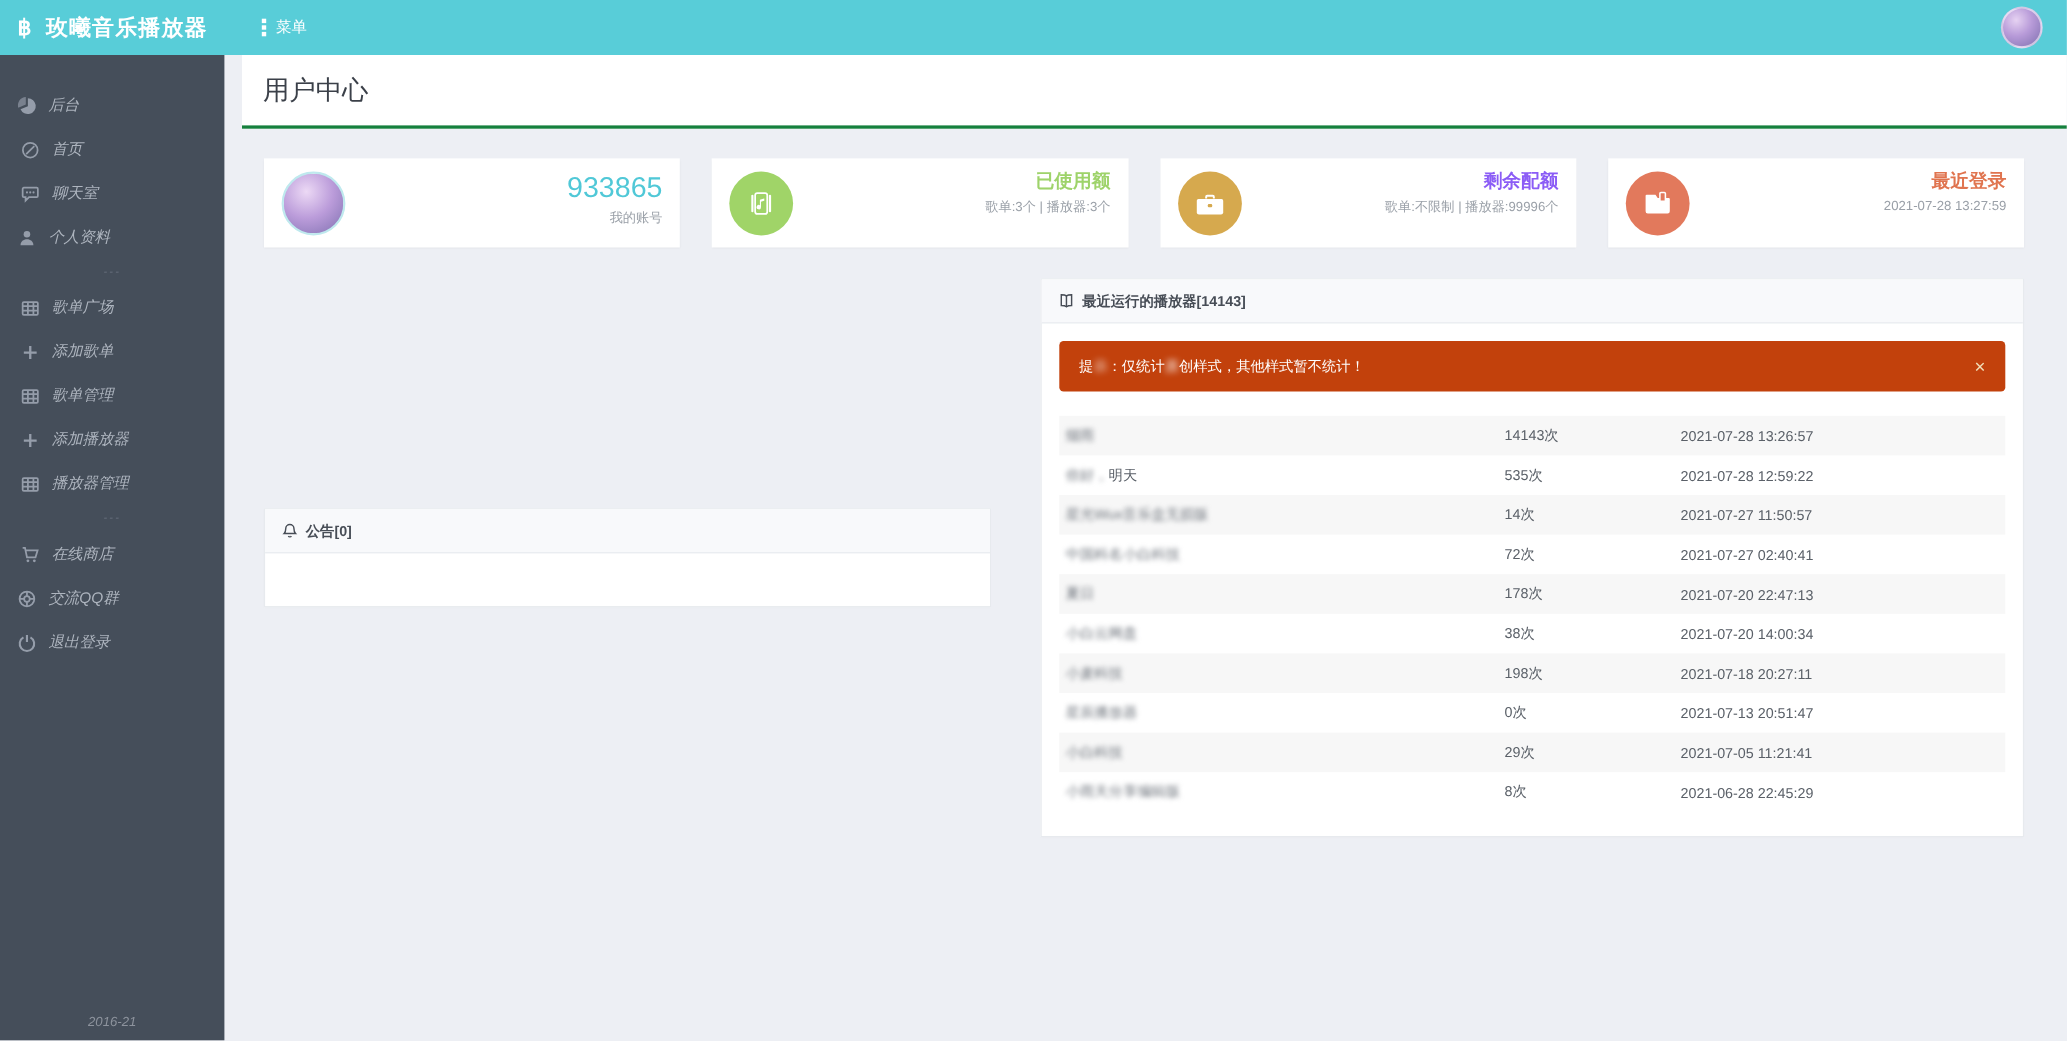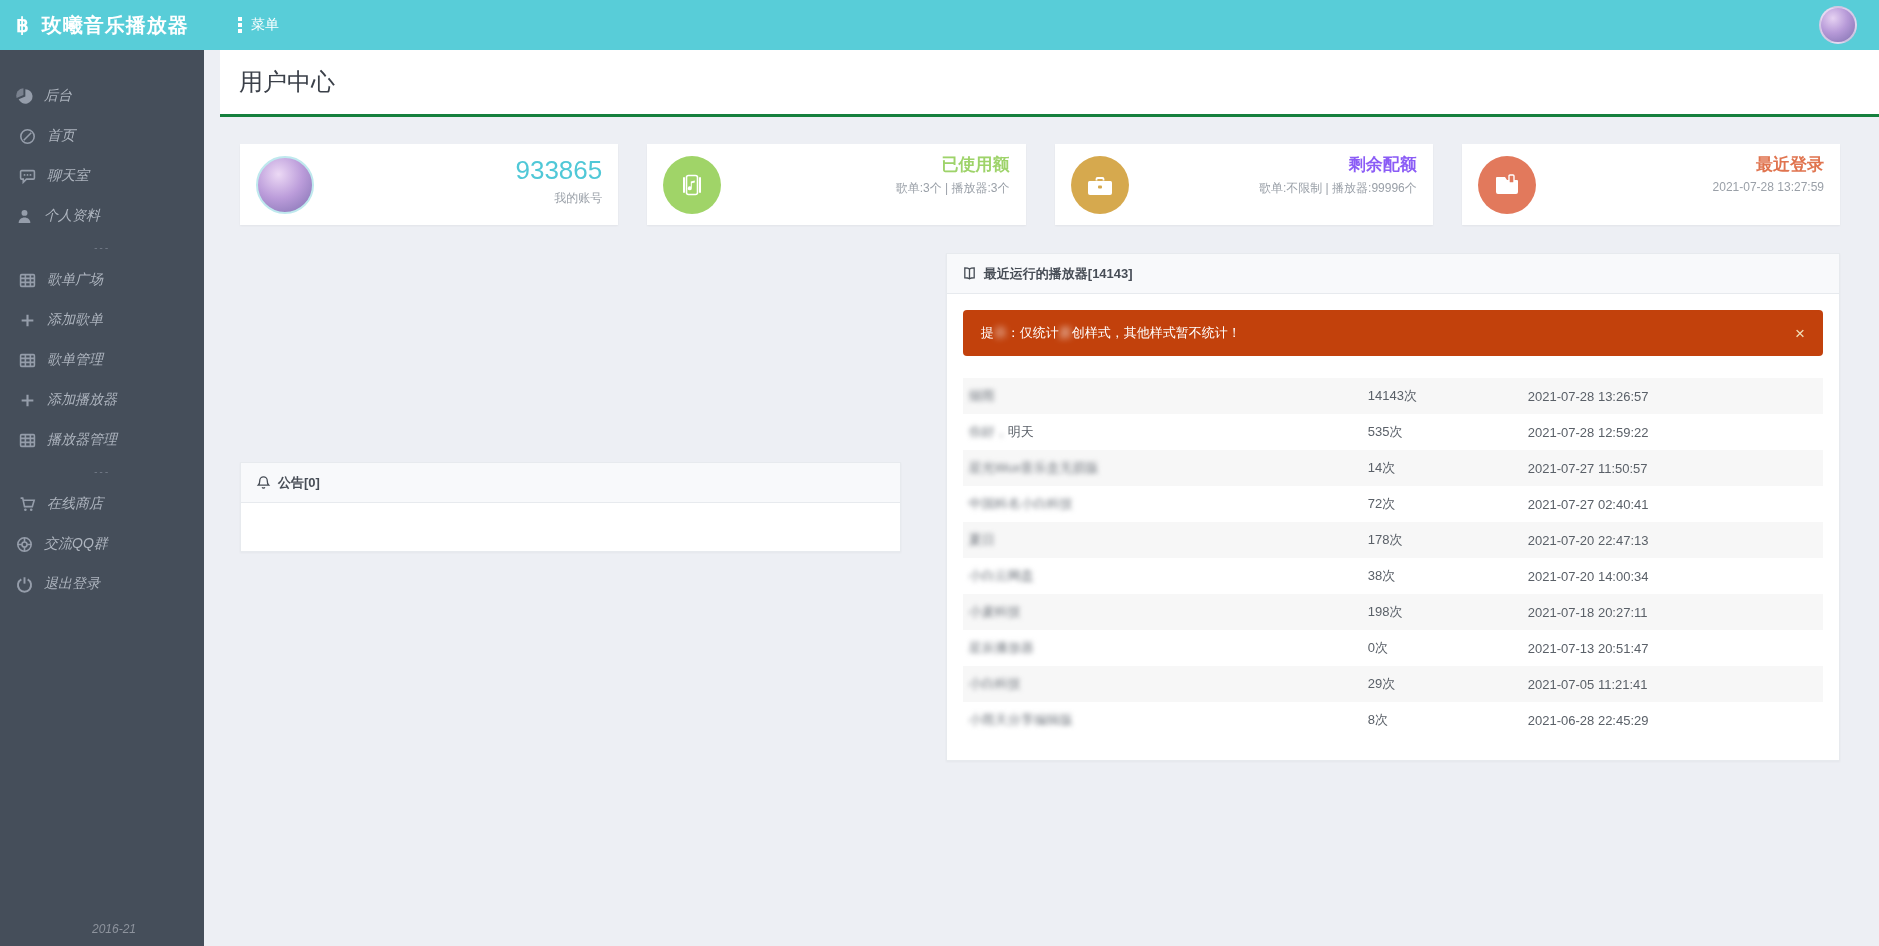--- a/index.html
+++ b/index.html
@@ -32,21 +32,21 @@
              background:#454e5a; color:#aeb5bf;font-style:italic; }
   .side-list { padding-top:26px; }
   .side-item { height:40px; display:flex; align-items:center; gap:11px;
                padding-left:16px; font-size:14px; cursor:pointer; }
   .side-item.indent { padding-left:19px; }
   .side-item svg { width:17px; height:17px; flex:0 0 17px; stroke:#959daa; fill:none;
                    stroke-width:1.5; }
   .side-item svg .fill { fill:#959daa; stroke:none; }
   .side-divider { text-align:center; color:#6e7683; font-size:10px; letter-spacing:2px;
                   line-height:24px; user-select:none; }
-  .side-footer { position:absolute; bottom:10px; left:12px; width:100%; text-align:center;
+  .side-footer { position:absolute; bottom:10px; left:0; width:100%; text-align:center;
                  color:#8d939d; font-size:12px; }
   
   .main { position:absolute; left:220px; top:50px; right:0; bottom:0; overflow:hidden; }
   .title-band { background:#fff; height:67px; display:flex; align-items:center;
                 padding-left:19px; border-bottom:3px solid #15803d;
                 font-size:24px; color:#3b4049; }
   .content { padding:27px 39px 0 20px; }
   
   .cards { display:flex; gap:29px; margin-bottom:28px; }
   .card { flex:1; background:#fff; height:81px; display:flex; align-items:flex-start;

